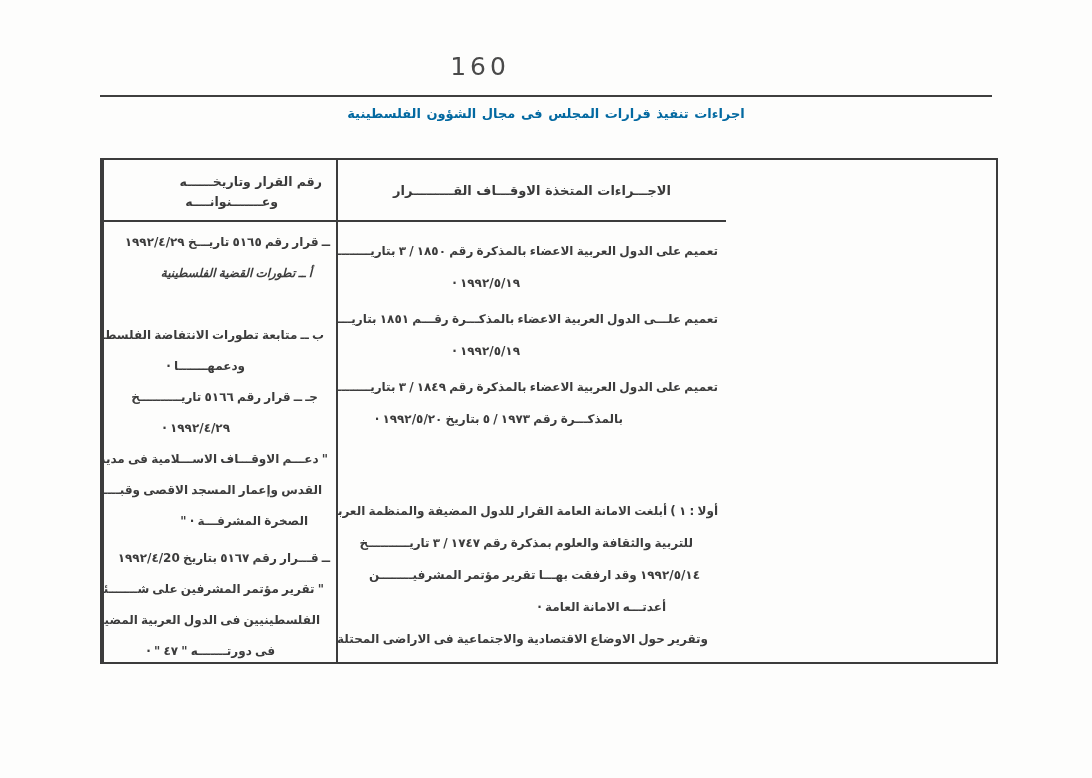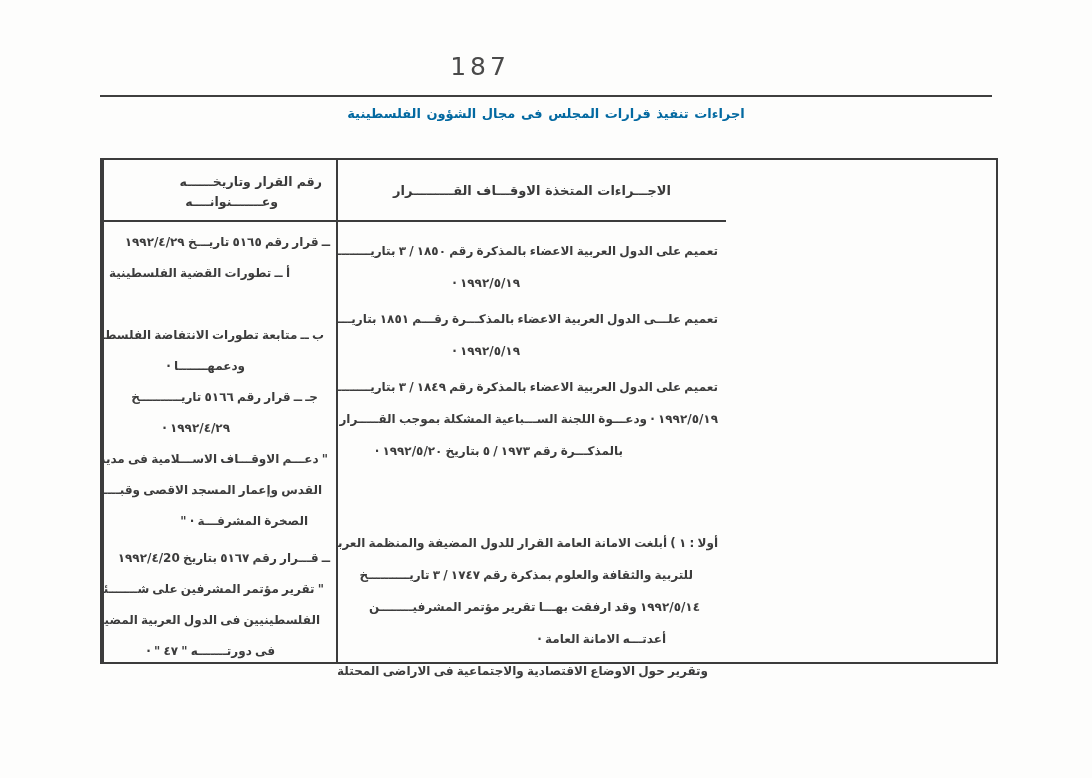--- a/index.html
+++ b/index.html
@@ -34,40 +34,40 @@
   .col-procedures .colheader{display:flex;align-items:center;justify-content:center;font-size:13px;}
   .col-notes .colheader{display:flex;align-items:center;justify-content:center;font-size:13px;letter-spacing:1px;}
   .colbody{
     box-sizing:border-box;direction:rtl;text-align:right;overflow:hidden;
     font-weight:700;color:#3c3c3c;word-spacing:-1px;
   }
   .col-decision .colbody{padding:5px 6px 0 16px;font-size:12px;line-height:31px;}
   .col-procedures .colbody{padding:13px 8px 0 4px;font-size:12px;line-height:32px;}
   .tline{white-space:nowrap;}
   
-  .d0{margin-right:0;}  .d1{margin-right:40px;}
+  .d0{margin-right:0;}  .d1{margin-right:18px;font-style:italic;}
   .d2{margin-right:6px;margin-top:31px;} .d3{margin-right:85px;}
   .d4{margin-right:12px;} .d5{margin-right:100px;}
   .d6{margin-right:2px;}  .d7{margin-right:8px;}
   .d8{margin-right:22px;} .d9{margin-right:0;margin-top:6px;}
   .d10{margin-right:6px;} .d11{margin-right:10px;} .d12{margin-right:55px;}
   
   .p0{margin-right:0;}   .p1{margin-right:198px;}
   .p2{margin-right:0;margin-top:4px;} .p3{margin-right:198px;}
   .p4{margin-right:0;margin-top:4px;} .p5{margin-right:0;}
   .p6{margin-right:95px;}
   .p7{margin-right:0;margin-top:60px;} .p8{margin-right:25px;}
   .p9{margin-right:18px;} .p10{margin-right:10px;} .p11{margin-right:52px;}
 </style>
 </head>
 <body>
 
 <div class="page">
 
-  <div class="pagenum">187</div>
+  <div class="pagenum">160</div>
   <div class="toprule"></div>
   <div class="doctitle">اجراءات تنفيذ قرارات المجلس فى مجال الشؤون الفلسطينية</div>
 
   <div class="table">
 
     <div class="col col-decision">
       <div class="colheader">
         <div>رقم القرار وتاريخــــــه</div>
         <div class="hdr-line2">وعـــــــنوانــــه</div>
       </div>
@@ -91,21 +91,20 @@
     <div class="col col-procedures">
       <div class="colheader">
         <span>الاجـــراءات المتخذة الاوقـــاف القـــــــــرار</span>
       </div>
       <div class="colbody">
         <div class="tline p0">تعميم على الدول العربية الاعضاء بالمذكرة رقم ١٨٥٠ / ٣ بتاريــــــــخ</div>
         <div class="tline p1">١٩٩٢/٥/١٩ ·</div>
         <div class="tline p2">تعميم علـــى الدول العربية الاعضاء بالمذكـــرة  رقـــم ١٨٥١ بتاريـــــــخ</div>
         <div class="tline p3">١٩٩٢/٥/١٩ ·</div>
         <div class="tline p4">تعميم على الدول العربية الاعضاء بالمذكرة رقم ١٨٤٩ / ٣ بتاريــــــــخ</div>
-        <div class="tline p5">١٩٩٢/٥/١٩ ·   ودعـــوة اللجنة الســـباعية المشكلة بموجب القـــــرار</div>
         <div class="tline p6">بالمذكـــرة رقم ١٩٧٣ / ٥ بتاريخ ١٩٩٢/٥/٢٠  ·</div>
         <div class="tline p7">أولا : ١ )  أبلغت الامانة العامة القرار للدول المضيفة والمنظمة العربيــــة</div>
         <div class="tline p8">للتربية والثقافة والعلوم بمذكرة رقم ١٧٤٧ / ٣ تاريــــــــــخ</div>
         <div class="tline p9">١٩٩٢/٥/١٤ وقد ارفقت بهـــا تقرير مؤتمر المشرفيــــــــن</div>
         <div class="tline p11">أعدتـــه الامانة العامة ·</div>
         <div class="tline p10">وتقرير حول الاوضاع الاقتصادية والاجتماعية فى الاراضى المحتلة</div>
       </div>
     </div>
 
 

